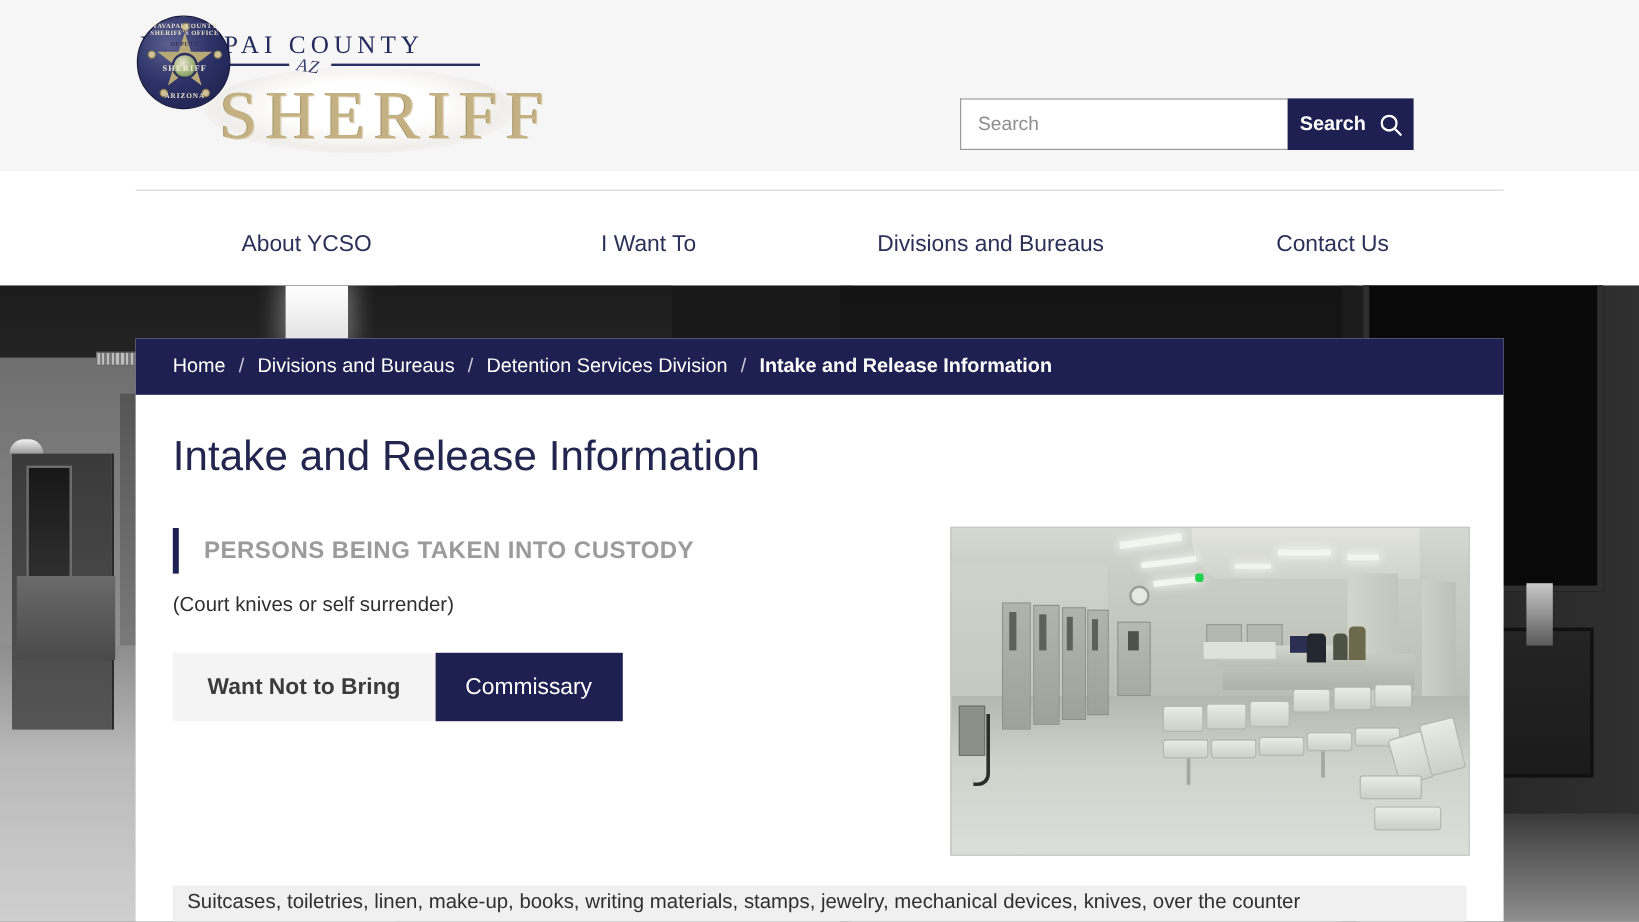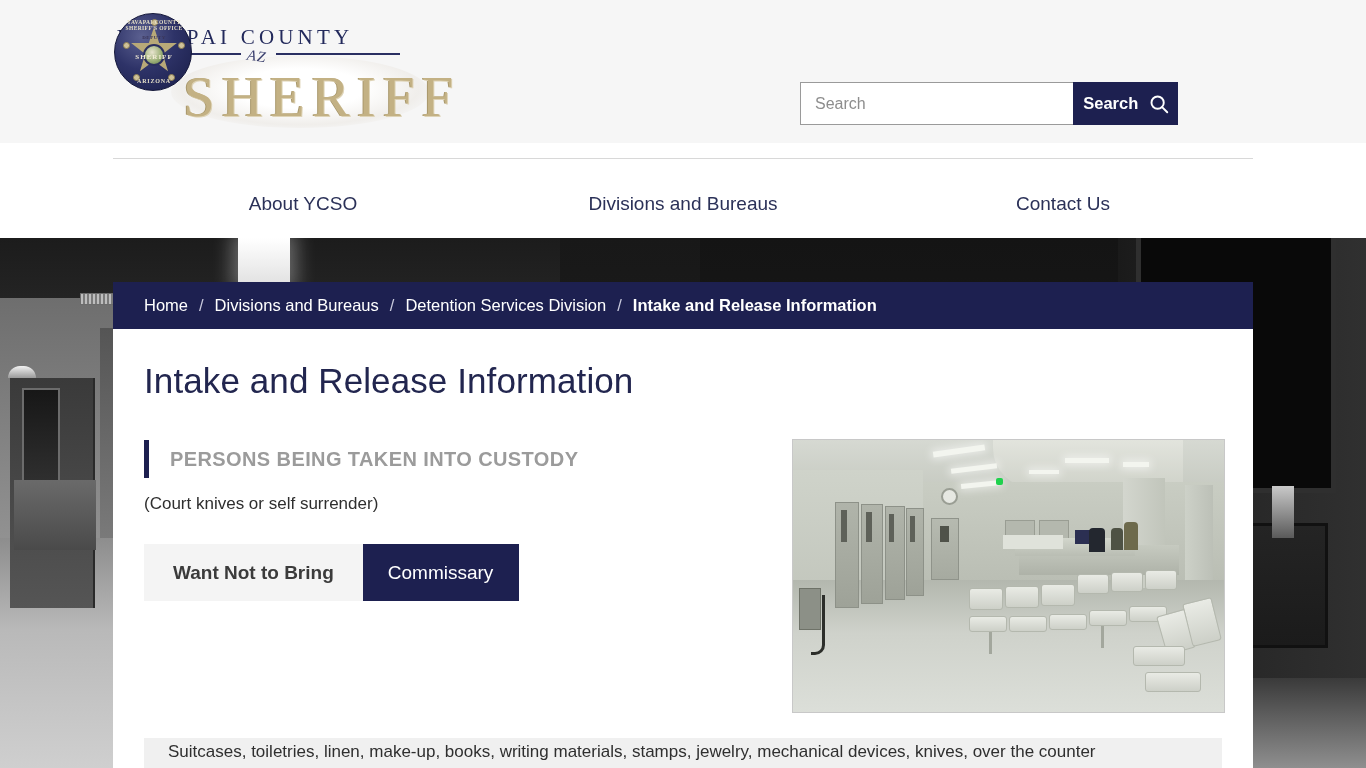--- a/index.html
+++ b/index.html
@@ -369,21 +369,20 @@
   
   .gray-panel {
     position: absolute; left: 31px; top: 456px;
     width: 1078px; height: 30px;
     background: #f0f0f0;
   }
   .gray-panel .txt {
     position: absolute; left: 12px; top: 4px;
     font-size: 17px; color: #2f2f2f;
     white-space: nowrap;
-    margin-left: 12px;
   }
 </style>
 </head>
 <body>
 
 <div class="top-band">
 
   <div class="logo-wrap">
     <div class="logo-sheen"></div>
 
@@ -419,20 +418,21 @@
         </svg>
       </span>
     </button>
   </div>
 </div>
 
 <div class="nav-band">
   <div class="nav-divider"></div>
   <div class="nav-items">
     <div class="nav-item">About YCSO</div>
+    <div class="nav-item">I Want To</div>
     <div class="nav-item">Divisions and Bureaus</div>
     <div class="nav-item">Contact Us</div>
   </div>
 </div>
 
 <div class="banner">
   <div class="bg">
     <div class="mid-dark2"></div>
     <div class="mid-dark"></div>
     <div class="ceiling"></div>

